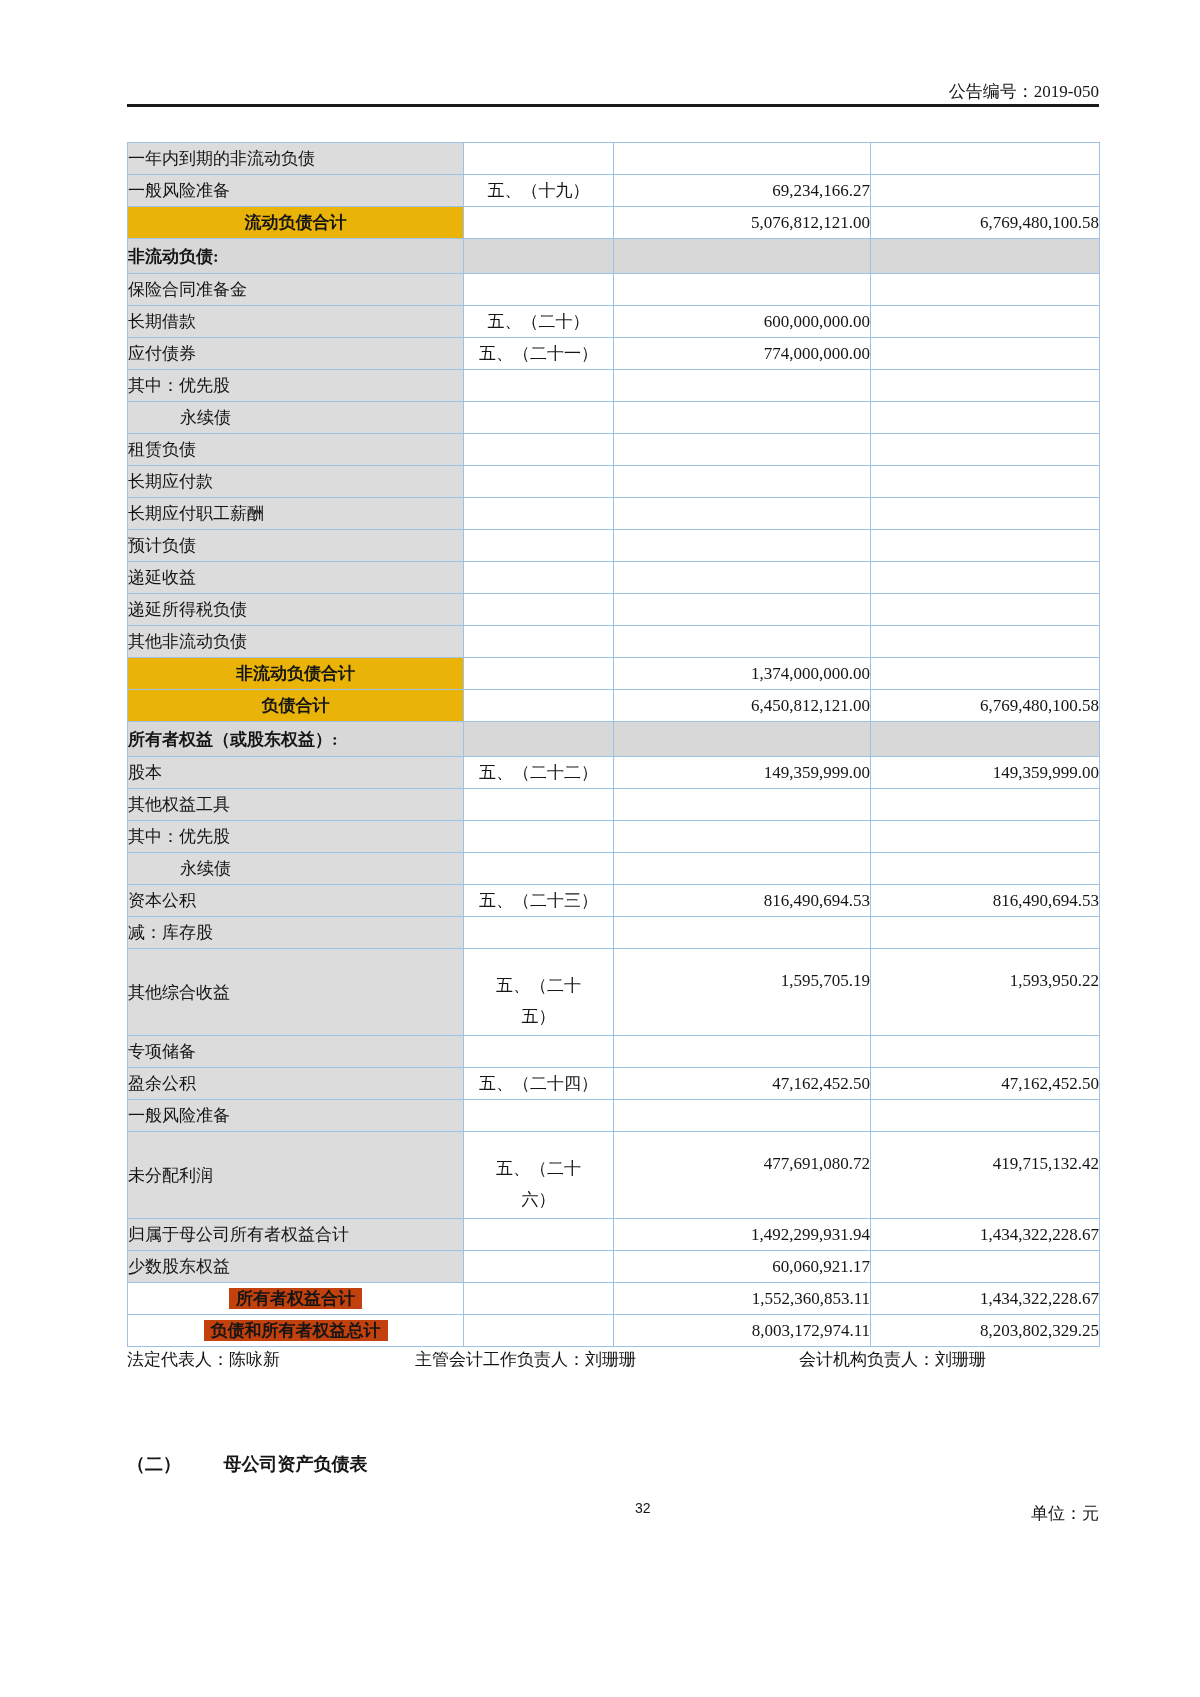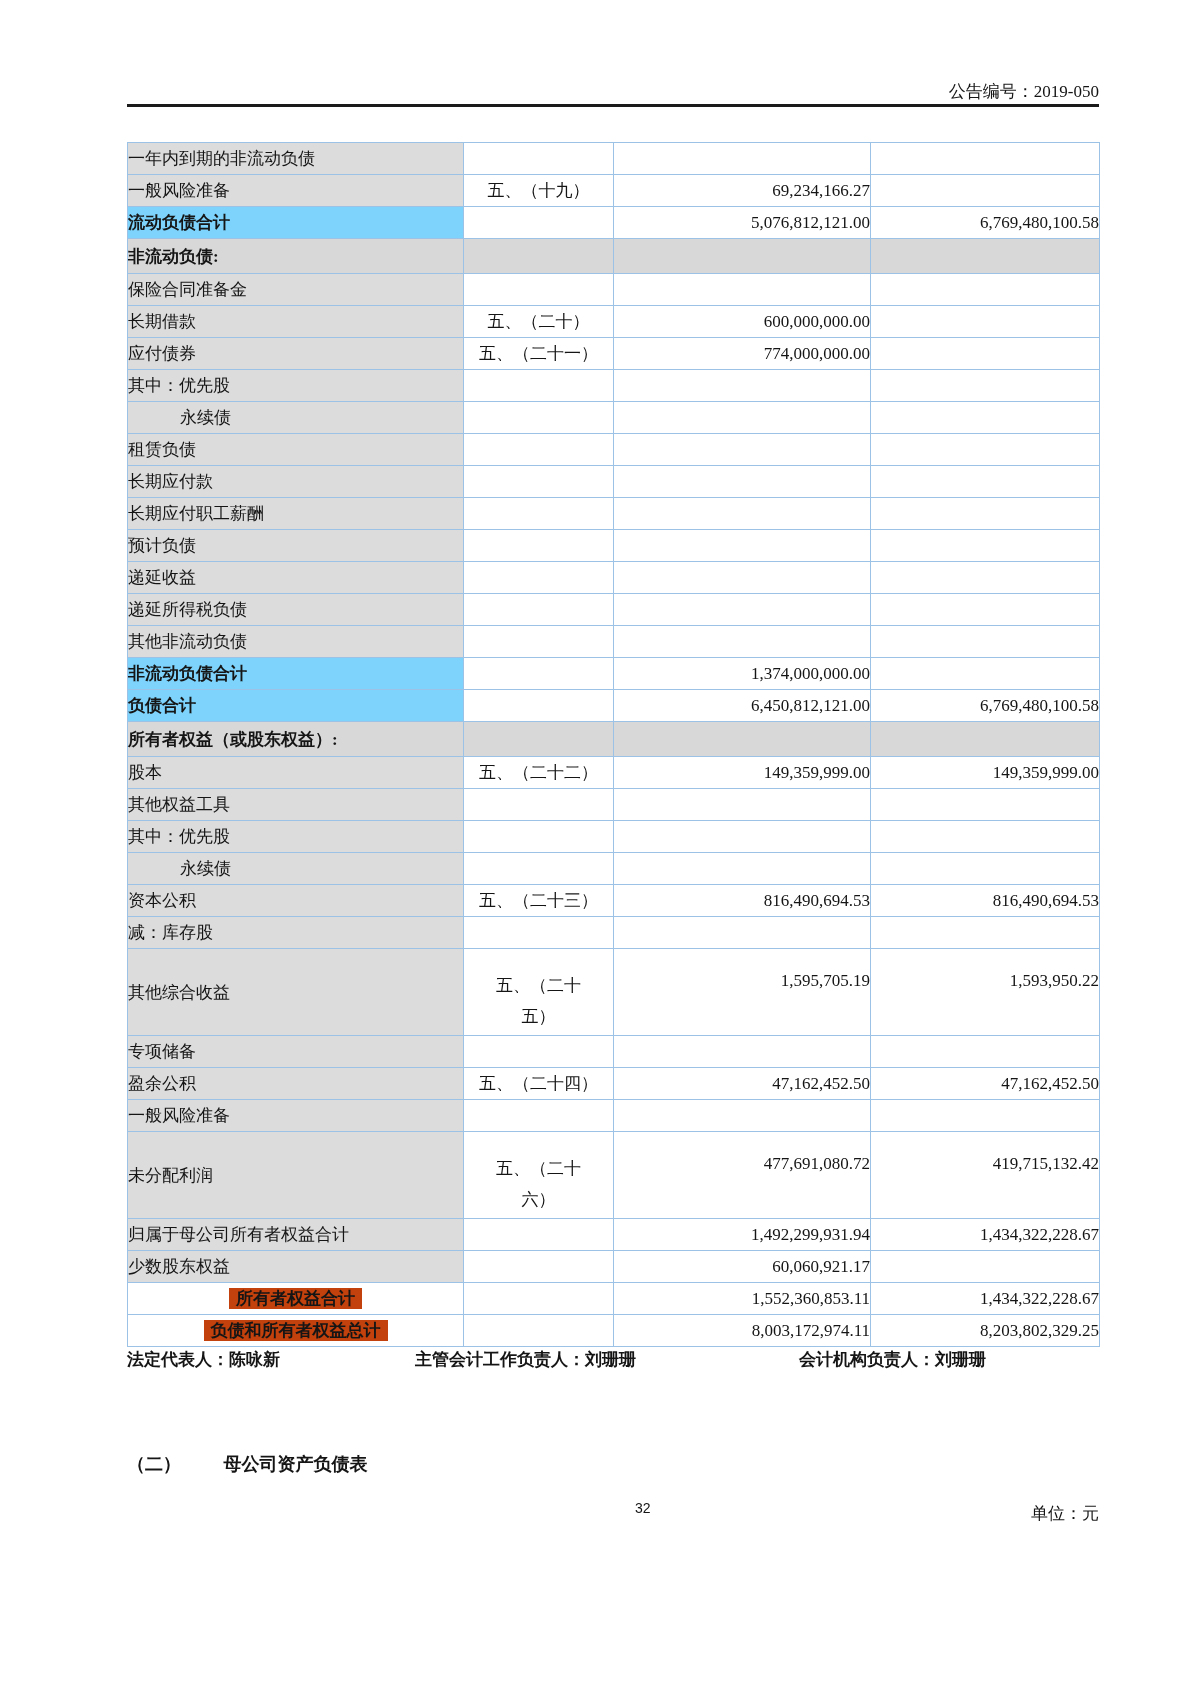--- a/index.html
+++ b/index.html
@@ -18,29 +18,29 @@
     position:absolute;top:142px;left:127px;width:972px;
     border-collapse:collapse;table-layout:fixed;font-size:17px;
   }
   table.bs td{
     border:1px solid #9cc2e5;height:31px;padding:0;vertical-align:middle;
   }
   td.c1{padding-left:9px;}
   td.c2{text-align:center;padding:0 4px;}
   td.c3,td.c4{text-align:right;padding-right:10px;}
   tr.item td.c1{background:#dcdcdc;}
-  tr.total td.c1{background:#7dd3fc;font-weight:bold;padding-left:0;}
+  tr.total td.c1{background:#eab308;text-align:center;font-weight:bold;padding-left:0;}
   tr.section td{background:#d8d8d8;font-weight:bold;height:34px;}
   tr.totalhl td.c1{text-align:center;font-weight:bold;padding-left:0;background:#ffffff;}
   tr.totalhl td.c1 span{background:#c2410c;padding:1px 7px;}
   tr.indent td.c1{padding-left:52px;margin-left:8px;}
   tr.tall td{height:64px;}
   tr.tall td.c2, tr.tall td.c3, tr.tall td.c4{vertical-align:top;padding-top:22px;}
   tr.tall td.c2 span{display:inline-block;max-width:5.4em;line-height:1.8;line-break:strict;}
-  .signatures{position:absolute;top:1348px;left:0;width:1200px;height:24px;font-size:17px;font-weight:bold;}
+  .signatures{position:absolute;top:1348px;left:0;width:1200px;height:24px;font-size:17px;}
   .sig-legal{position:absolute;left:127px;top:0;}
   .sig-chief{position:absolute;left:415px;top:0;}
   .sig-acct{position:absolute;left:799px;top:0;}
   .next-heading{position:absolute;top:1452px;left:127px;font-size:18px;font-weight:bold;}
   .next-heading .idx{display:inline-block;}
   .next-heading .ttl{display:inline-block;margin-left:38px;}
   .unit{position:absolute;top:1502px;right:101px;font-size:17px;}
   .pageno{
     position:absolute;top:1500px;left:635px;width:100px;text-align:left;
     font-size:14px;font-family:"Liberation Sans","DejaVu Sans",sans-serif;

